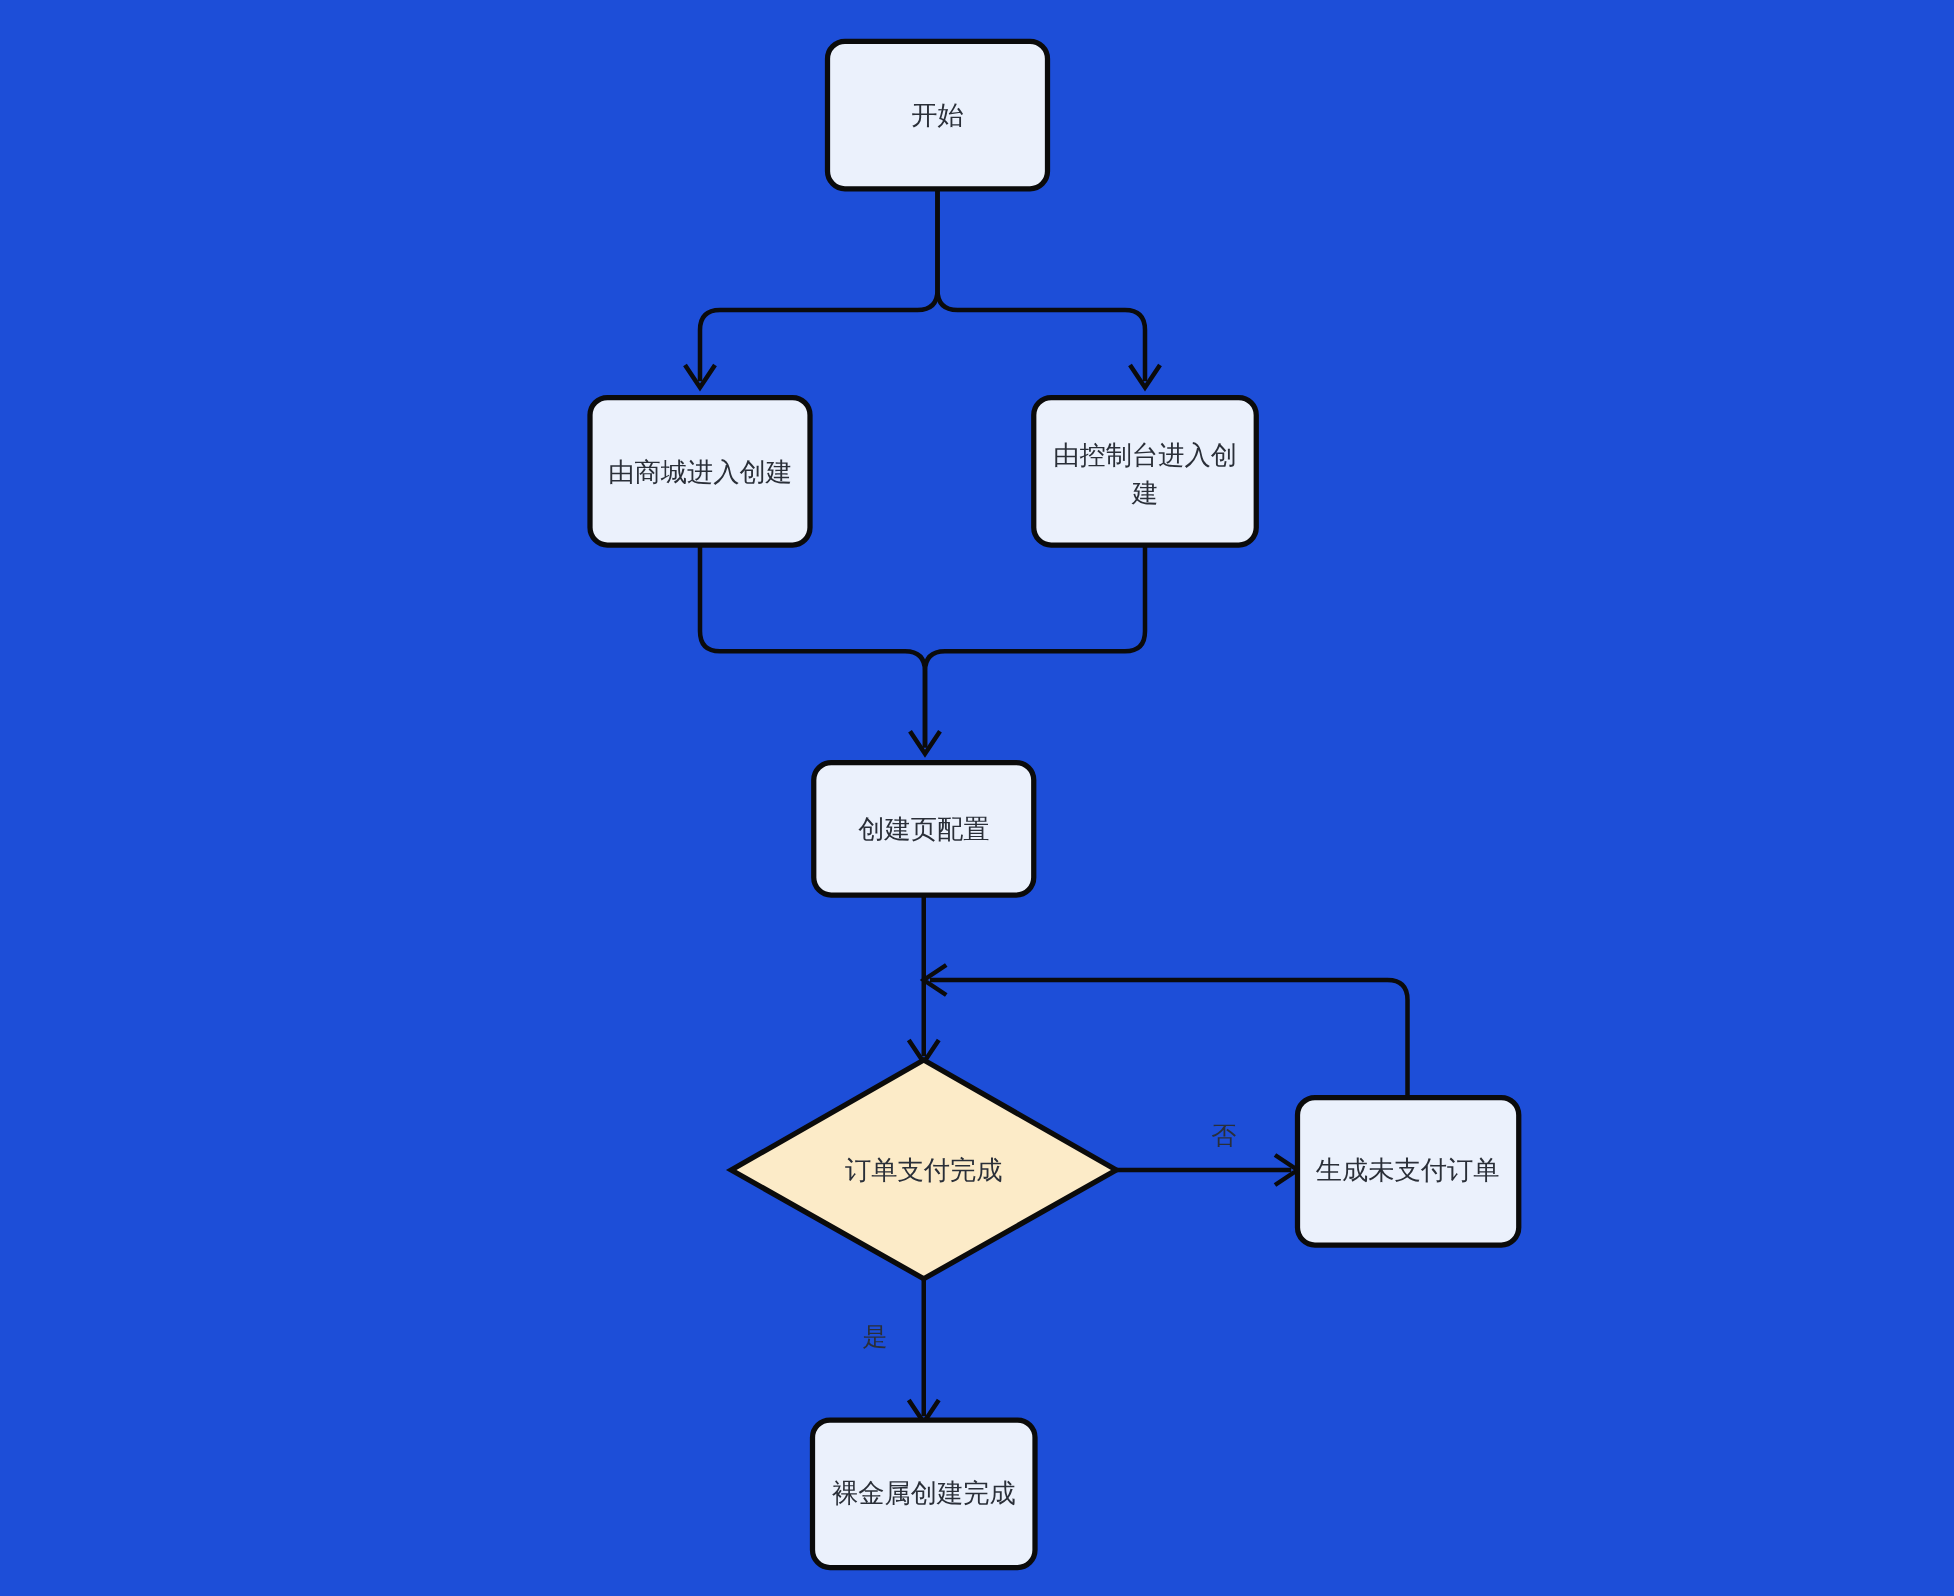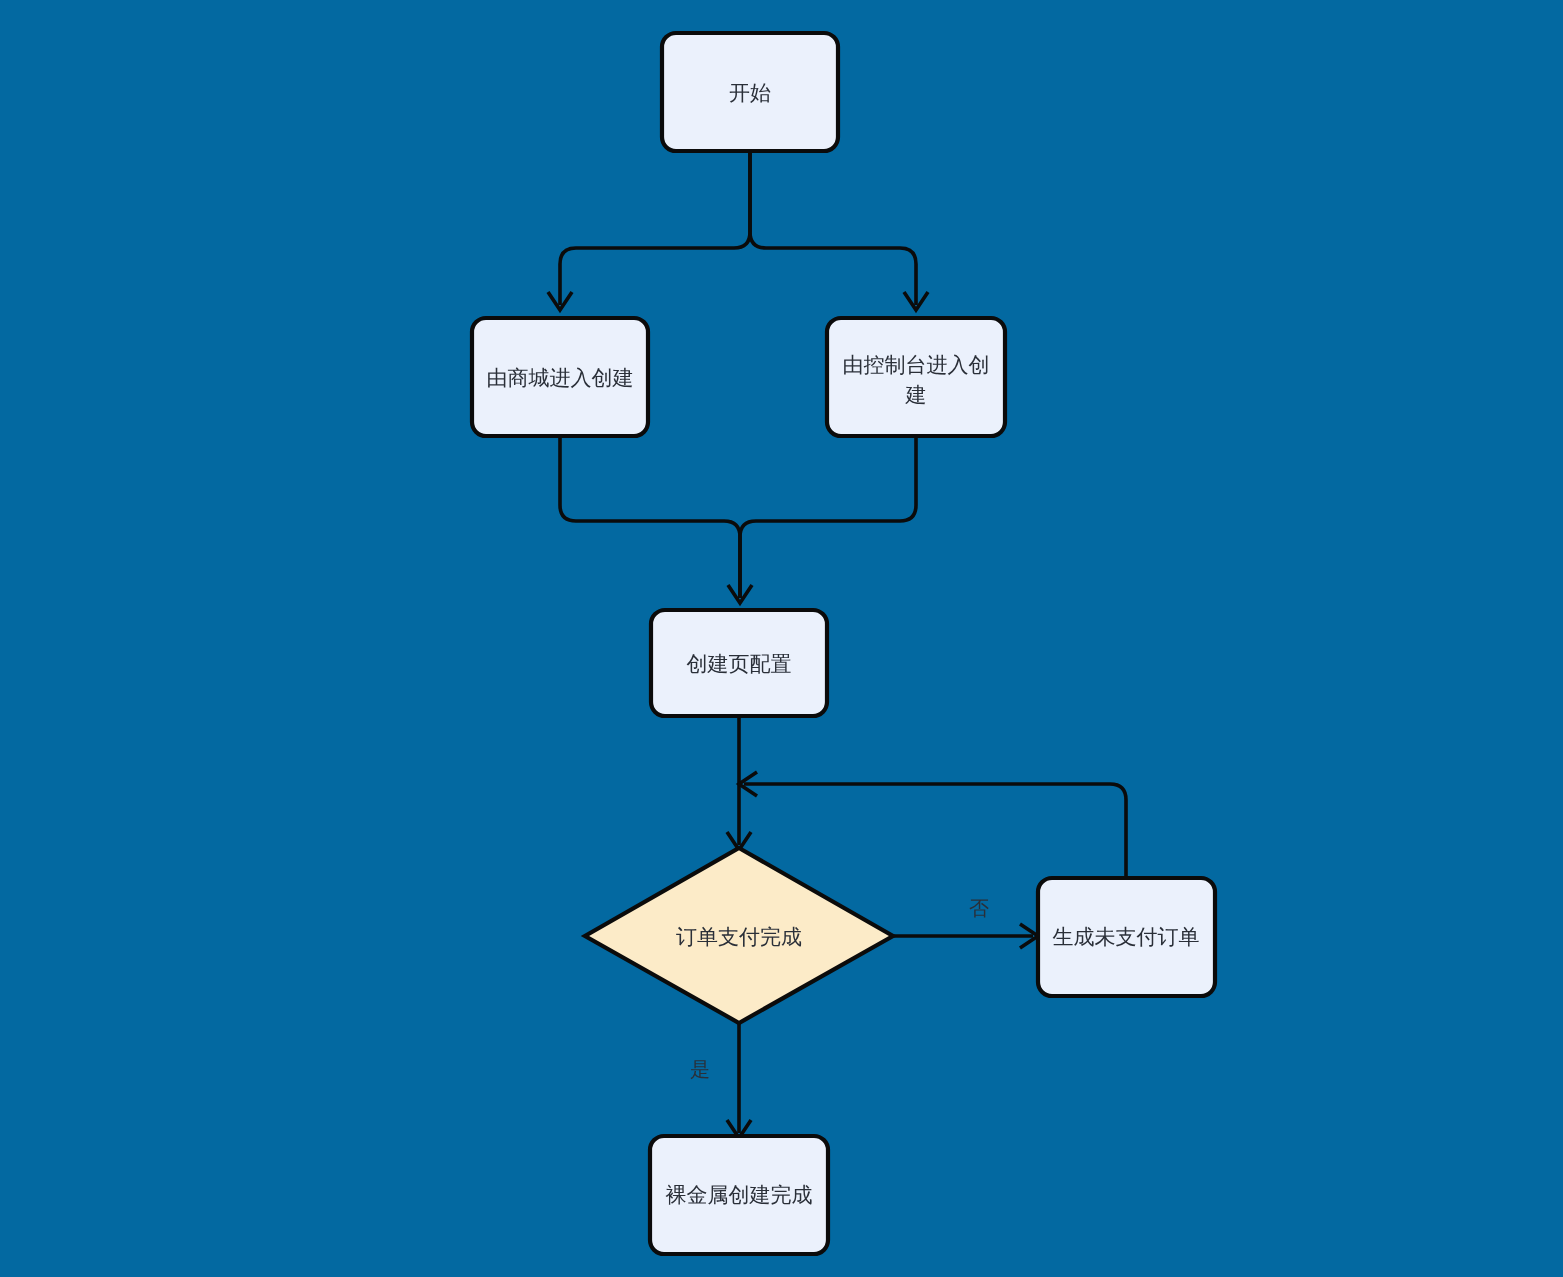--- a/index.html
+++ b/index.html
@@ -10,21 +10,21 @@
   body {
     width: 1563px;
     height: 1277px;
     font-family: "Liberation Sans", "DejaVu Sans", sans-serif;
     overflow: hidden;
   }
   #flowchart-root {
     position: relative;
     width: 1563px;
     height: 1277px;
-    background: #0369a1;
+    background: #1d4ed8;
   }
   svg.diagram-canvas {
     position: absolute;
     top: 0;
     left: 0;
     width: 1563px;
     height: 1277px;
     display: block;
   }
   .node-shape {

